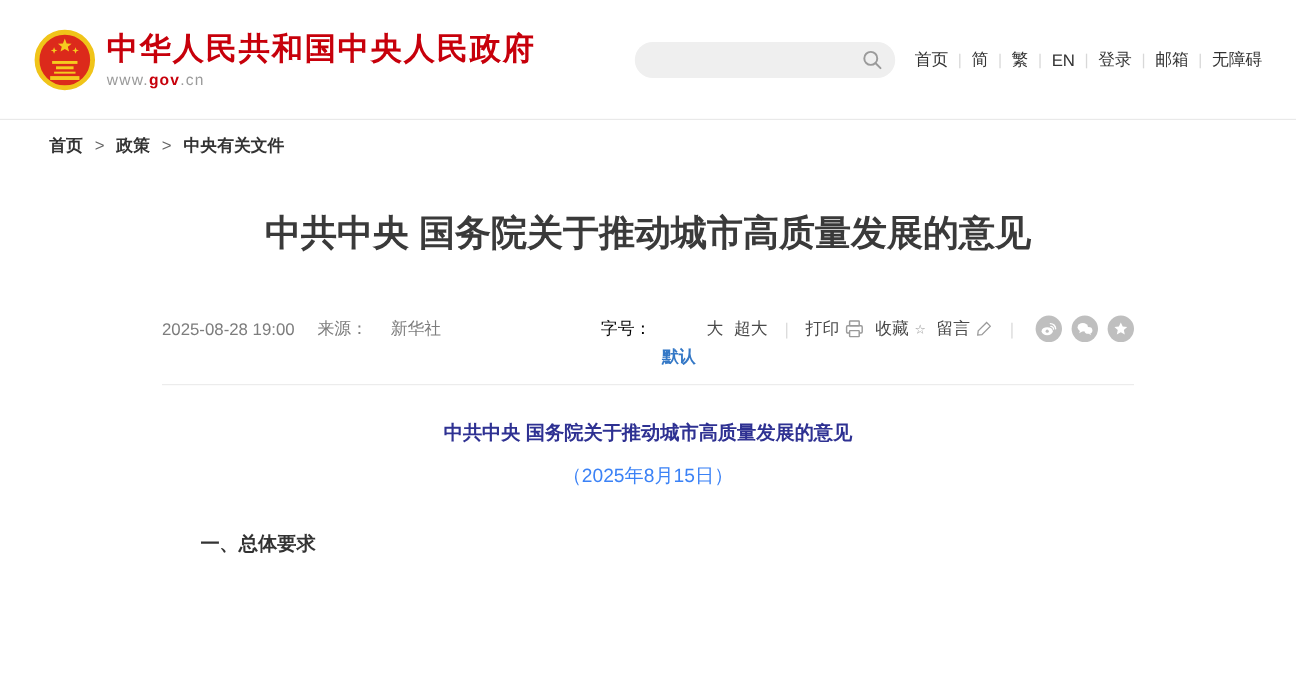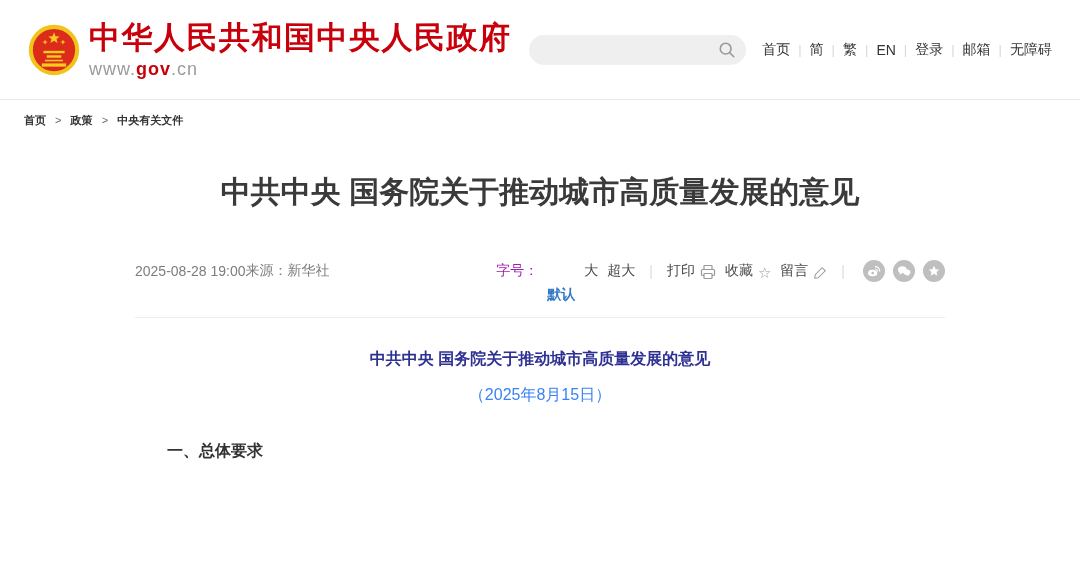--- a/index.html
+++ b/index.html
@@ -11,60 +11,60 @@
   }
 
   
   .header {
     height:100px; display:flex; align-items:center;
     padding:0 28px; border-bottom:1px solid #e9e9e9; background:#fff;
   }
   .logo-block { display:flex; align-items:center; gap:9px; }
   .emblem { width:52px; height:52px; flex:0 0 auto; }
   .site-text { display:flex; flex-direction:column; justify-content:center; }
-  .site-title { font-size:31px; font-weight:bold; color:#c7000b; letter-spacing:1.5px; line-height:1.2; }
-  .site-url { font-size:18px; color:#9b9b9b; margin-top:3px; letter-spacing:1px; }
+  .site-title { font-size:26px; font-weight:bold; color:#c7000b; letter-spacing:1.5px; line-height:1.2; }
+  .site-url { font-size:13px; color:#9b9b9b; margin-top:3px; letter-spacing:1px; }
   .site-url b { color:#c7000b; font-weight:bold; }
 
   .search-box {
     margin-left:auto; width:217px; height:30px; background:#efefef;
     border-radius:16px; display:flex; align-items:center; padding:0 10px 0 14px;
   }
   .search-box input {
     flex:1; border:none; outline:none; background:transparent;
     font-size:13px; color:#333; min-width:0;
   }
   .search-icon { width:18px; height:18px; cursor:pointer; flex:0 0 auto; }
 
   .top-nav { display:flex; align-items:center; gap:8px; margin-left:16px; font-size:14px; color:#333; white-space:nowrap; }
   .top-nav .nav-item { cursor:pointer; }
   .top-nav .sep { color:#d8d8d8; font-size:13px; }
 
   
-  .breadcrumb { padding:13px 24px 10px; font-size:11px; font-weight:bold; color:#333; }
+  .breadcrumb { padding:13px 41px 10px; font-size:14px; font-weight:bold; color:#333; }
   .breadcrumb .crumb { cursor:pointer; }
   .breadcrumb .bsep { color:#666; font-weight:normal; margin:0 6px; }
 
   
   .content { width:810px; margin:0 auto; }
   .article-title {
     text-align:center; font-size:30px; font-weight:bold; color:#3a3a3a;
     margin:34px 0 0; line-height:1.35;
   }
   .meta-row {
     display:flex; align-items:center; margin-top:26px; padding-bottom:13px;
     border-bottom:1px solid #ececec; font-size:14px; color:#7d7d7d;
   }
-  .meta-left { display:flex; align-items:center; gap:0; }
+  .meta-left { display:flex; align-items:center; gap:19px; }
   .meta-right { margin-left:auto; display:flex; align-items:center; gap:9px; }
-  .fs-label { color:#a21caf;font-family:Liberation Serif, serif; }
+  .fs-label { color:#000000;font-family:Liberation Serif, serif; }
   .fs-option { color:#4a4a4a; cursor:pointer; }
   .fs-option.active { color:#3478c6; font-weight:bold;margin-top:47px; }
   .msep { color:#dcdcdc; margin:0 5px; }
-  .action { display:flex; align-items:flex-end; gap:5px; color:#4a4a4a; cursor:pointer; }
+  .action { display:flex; align-items:center; gap:5px; color:#4a4a4a; cursor:pointer;font-family:Liberation Mono, monospace; }
   .action .glyph { color:#9a9a9a; font-size:15px; line-height:1; }
   .action svg { display:block; }
   .share-group { display:flex; align-items:center; gap:8px; margin-left:4px; }
   .share-circle {
     width:22px; height:22px; border-radius:50%; background:#bfbfbf;
     display:flex; align-items:center; justify-content:center; cursor:pointer;
   }
   .share-circle svg { display:block; }
 
   

